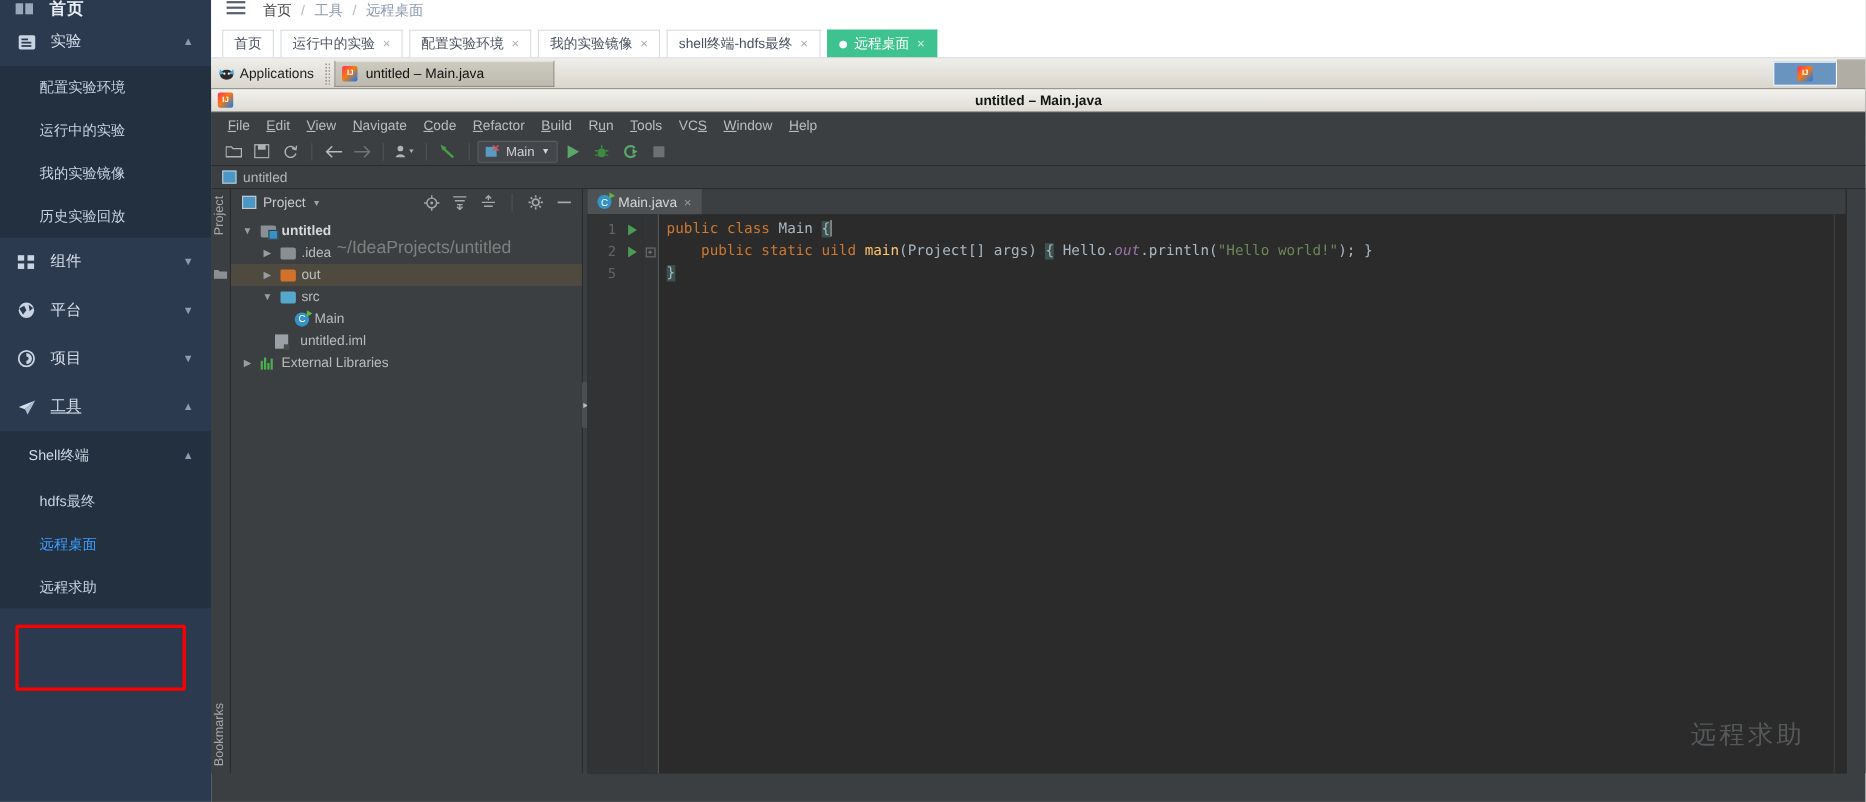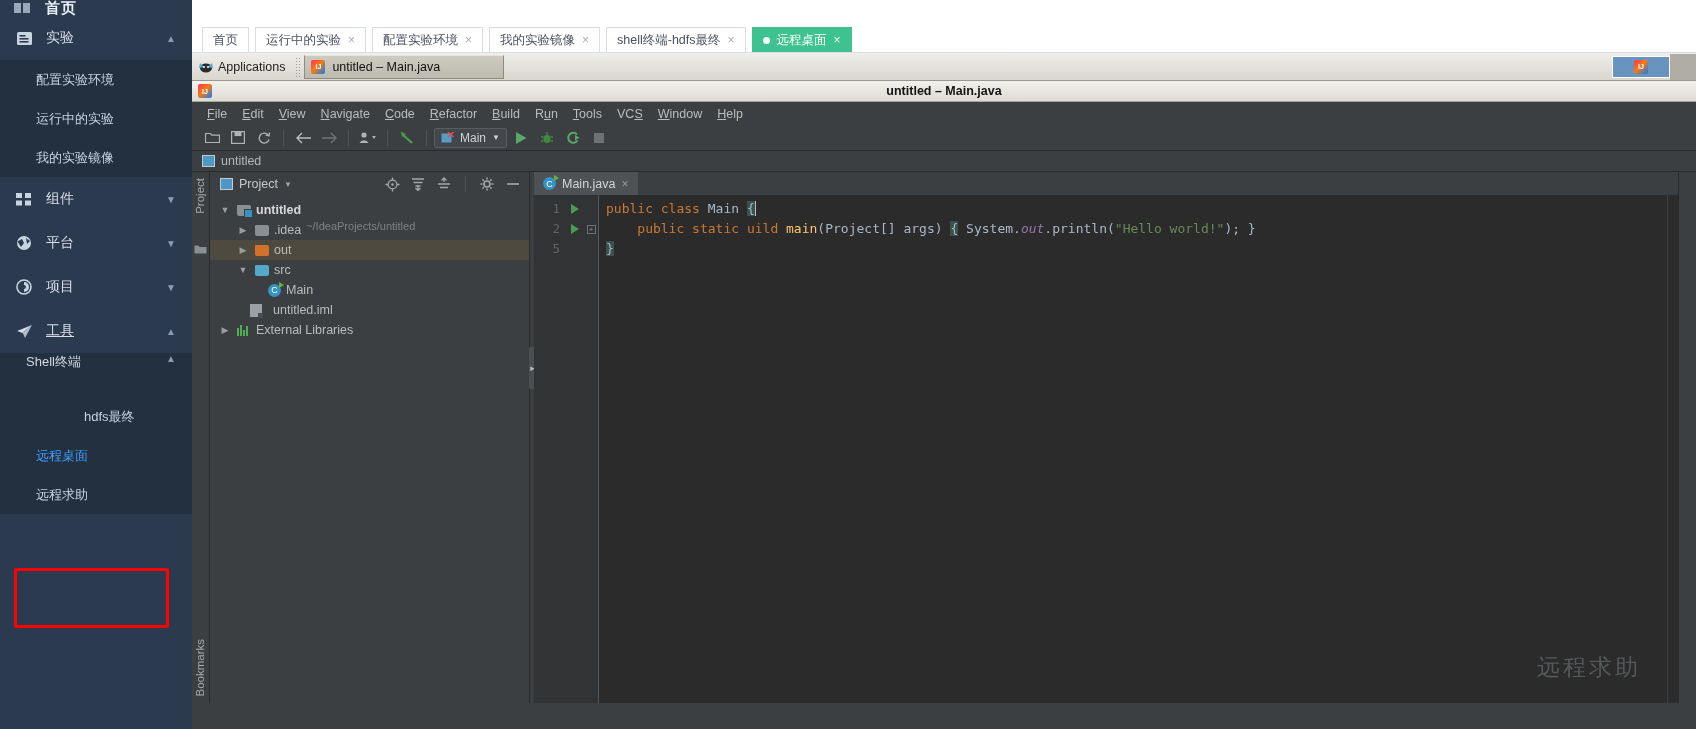--- a/index.html
+++ b/index.html
@@ -29,24 +29,24 @@
   }
   .nav-group.open { background: #2b3a4f; }
   .nav-group .gi { width: 20px; display: inline-flex; align-items: center; justify-content: center; margin-right: 12px; flex: none; }
   .nav-group .glabel { flex: 1; }
   .nav-group .chev { font-size: 10px; color: #8b9bb0; }
   .nav-sub { background: #22303f; }
   .nav-sub .nav-item {
     height: 39px; display: flex; align-items: center; padding-left: 36px;
     font-size: 13px; color: #c8d3e0;
   }
-  .nav-sub .nav-item.l3 { padding-left: 84px; }
+  .nav-sub .nav-item.l3 { padding-left: 36px; }
   .nav-sub .nav-item.active { color: #409eff; }
   .nav-sub-head {
-    height: 44px; display: flex; padding: 0 16px 0 26px;
+    height: 44px; display: flex; align-items: center; padding: 0 16px 0 26px;
     font-size: 13px; color: #d0d9e4;
   }
   .nav-sub-head .glabel { flex: 1; }
   .nav-sub-head .chev { font-size: 10px; color: #8b9bb0; }
   .underline-lbl { text-decoration: underline; }
   .hl-box {
     position: absolute; left: 14px; top: 568px; width: 155px; height: 60px;
     border: 3px solid #ff0000; border-radius: 2px; pointer-events: none;
   }
   .icon-svg { display: block; }
@@ -160,21 +160,21 @@
   .fold.module { background: #8a8f94; position: relative; }
   .fold.module::after { content:""; position:absolute; right:-2px; bottom:-2px; width:7px;height:7px;background:#3592c4;border:1px solid #3c3f41; }
   .jclass { width: 13px; height: 13px; border-radius: 50%; background: #3592c4; color: #fff; font-size: 9px; display: inline-flex; align-items: center; justify-content: center; flex: none; position: relative; }
   .jclass::after { content:""; position:absolute; right:-3px; top:-2px; width:0;height:0;border-left:5px solid #62b543;border-top:3px solid transparent;border-bottom:3px solid transparent; }
   .imlicon { width: 12px; height: 13px; background: #9aa0a6; flex: none; position: relative; }
   .imlicon::after { content:""; position:absolute; right:-1px;bottom:-1px;width:5px;height:5px;background:#4a4d4f; }
   .libicon { width: 14px; height: 12px; flex: none; display: inline-flex; gap: 1px; align-items: flex-end; }
   .libicon i { width: 2px; background: #4caf50; display: block; }
   .scr-icon { width: 13px; height: 13px; background: #5c9ec9; border-radius: 2px; flex: none; position: relative; }
   .scr-icon::after { content:""; position:absolute; left:-2px; top:4px; width:7px; height:7px; background:#62b543; border-radius:50%; }
-  .tpath { color: #808080; font-size: 11px; margin-top: 32px; }
+  .tpath { color: #808080; font-size: 16px; margin-top: 32px; }
   .tbold { font-weight: bold; color: #d7d7d7; }
 
   .resizer { width: 4px; background: #3c3f41; position: relative; }
   .resgrip { position: absolute; left: -1px; top: 175px; width: 7px; height: 42px; background: #4b4e50; border-radius: 2px; display:flex;align-items:center;justify-content:center; }
   .resgrip::after { content:"\25B8"; color:#b9bcbe; font-size:9px; }
 
   .editor-wrap { flex: 1; background: #2b2b2b; display: flex; flex-direction: column; min-width: 0; }
   .etabs { height: 23px; background: #3c3f41; display: flex; align-items: stretch; }
   .etab { display: flex; align-items: center; gap: 6px; padding: 0 9px; background: #4e5254; color: #d6d6d6; font-size: 12.5px; }
   .etab .x { color: #9a9da0; font-size: 12px; }
@@ -226,20 +226,21 @@
             <rect x="3.5" y="10" width="9" height="1.6" fill="#2b3a4f"></rect>
           </svg>
       </span>
       <span class="glabel">实验</span>
       <span class="chev">▲</span>
     </div>
     <div class="nav-sub">
       <div class="nav-item">配置实验环境</div>
       <div class="nav-item">运行中的实验</div>
       <div class="nav-item">我的实验镜像</div>
+      <div class="nav-item">历史实验回放</div>
     </div>
 
     <div class="nav-group">
       <span class="gi">
         <svg class="icon-svg" width="16" height="15" viewBox="0 0 16 15">
             <rect x="0" y="1" width="6" height="5" fill="#c9d4e2"></rect>
             <rect x="9" y="1" width="6" height="5" fill="#c9d4e2"></rect>
             <rect x="0" y="8.5" width="6" height="5" fill="#c9d4e2"></rect>
             <rect x="9" y="8.5" width="6" height="5" fill="#c9d4e2"></rect>
           </svg>
@@ -288,20 +289,34 @@
         <span class="chev">▲</span>
       </div>
       <div class="nav-item l3">hdfs最终</div>
       <div class="nav-item active">远程桌面</div>
       <div class="nav-item">远程求助</div>
     </div>
 
     <div class="hl-box"></div>
   </div>
 
+  <div class="crumbbar">
+    <span class="burger">
+        <i></i>
+        <i></i>
+        <i></i>
+      </span>
+    <span class="crumbs">
+      <span>首页</span>
+      <span class="sep">/</span>
+      <span class="c-link">工具</span>
+      <span class="sep">/</span>
+      <span class="c-link">远程桌面</span>
+    </span>
+  </div>
 
   <div class="tabbar">
     <div class="atab">
       <span>首页</span>
     </div>
     <div class="atab">
       <span>运行中的实验</span>
       <span class="x">×</span>
     </div>
     <div class="atab">
@@ -578,21 +593,21 @@
             <div class="foldcol">
               <div class="foldbox"></div>
               <div class="foldbox">
                   <span class="bx">+</span>
                 </div>
               <div class="foldbox"></div>
             </div>
             <div class="codecol">
               <div class="vline"></div>
               <div class="cline"><span class="k">public</span> <span class="k">class</span> <span class="cls">Main</span> <span class="brace-hl">{</span><span class="caret"></span></div>
-              <div class="cline">    <span class="k">public</span> <span class="k">static</span> <span class="k">uild</span> <span class="fn">main</span><span class="pln">(Project[] args)</span> <span class="brace-hl">{</span> <span class="pln">System.</span><span class="fld">out</span><span class="pln">.println(</span><span class="str">"Hello world!"</span><span class="pln">); }</span></div>
+              <div class="cline">    <span class="k">public</span> <span class="k">static</span> <span class="k">uild</span> <span class="fn">main</span><span class="pln">(Project[] args)</span> <span class="brace-hl">{</span> <span class="pln">Hello.</span><span class="fld">out</span><span class="pln">.println(</span><span class="str">"Hello world!"</span><span class="pln">); }</span></div>
               <div class="cline"><span class="brace-hl">}</span></div>
               <div class="watermark">远程求助</div>
             </div>
             <div class="marker-bar"></div>
           </div>
         </div>
 
         <div class="ide-rightstrip"></div>
       </div>
     </div>

